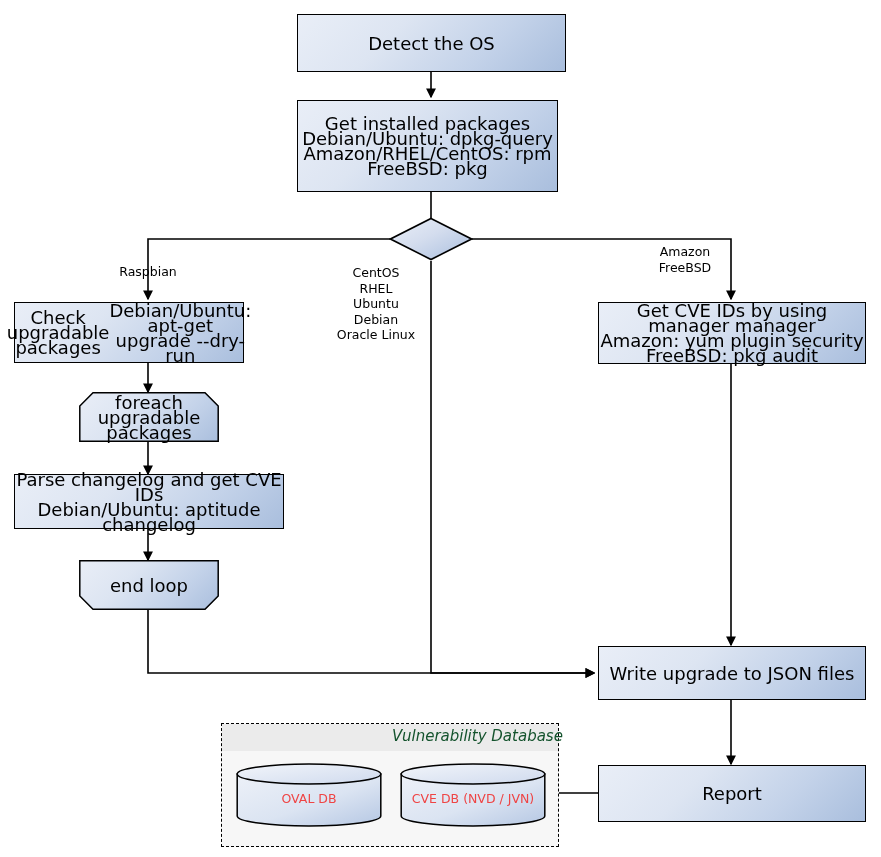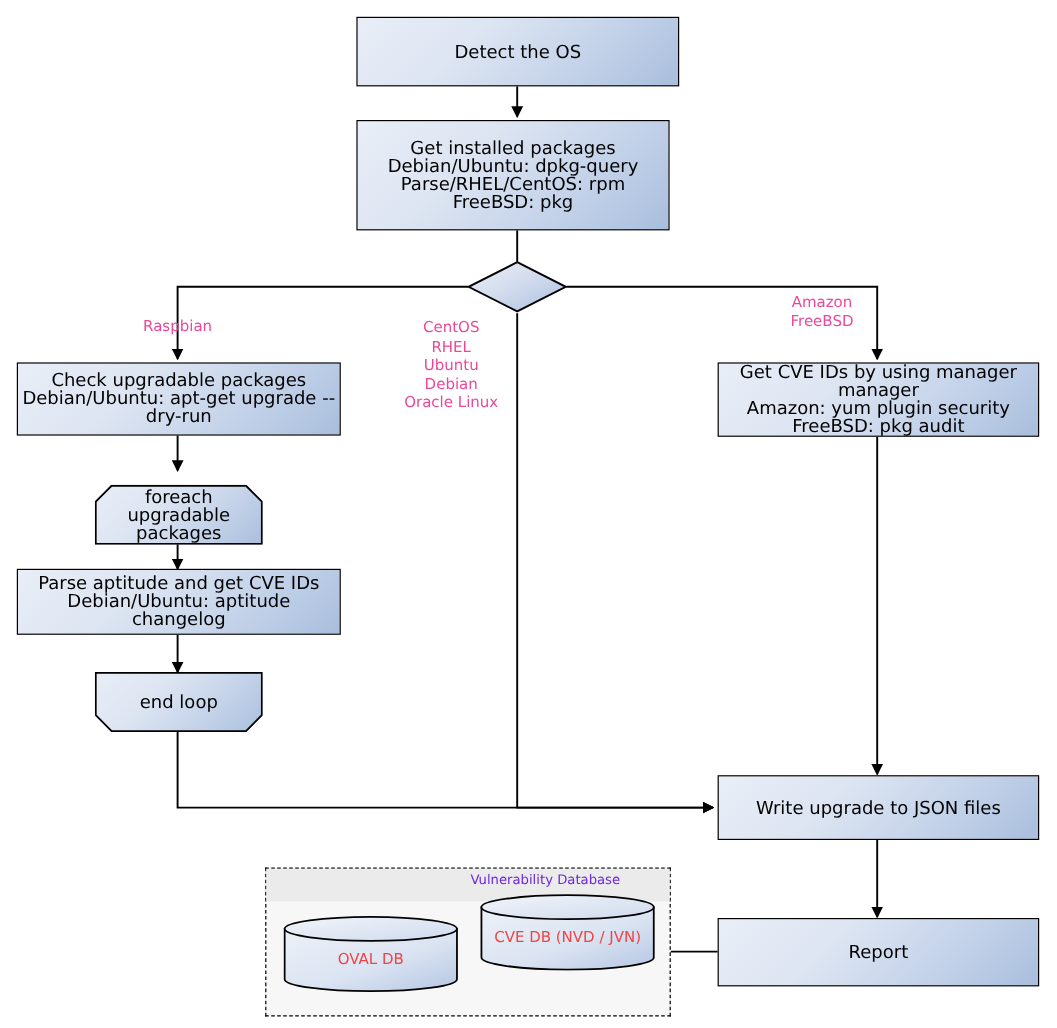--- a/index.html
+++ b/index.html
@@ -27,31 +27,31 @@
     pointer-events: none;
   }
   .node {
     position: absolute;
     box-sizing: border-box;
     display: flex;
     align-items: center;
     justify-content: center;
     text-align: center;
     color: #000000;
-    font-size: 15px;
+    font-size: 18px;
     line-height: 15px;
     z-index: 3;
   }
   .boxshape {
     border: 1.3px solid #000000;
     background: linear-gradient(135deg, #e9eef7 0%, #dde5f2 35%, #c3d2e9 70%, #a9bedd 100%);
   }
   .label-txt {
     position: absolute;
-    color: #ec4899;
+    color: #000000;
     font-size: 12.5px;
     line-height: 15.5px;
     text-align: center;
     z-index: 3;
     white-space: pre;
   }
   
   .loop-start {
     border: none;
     background: transparent;
@@ -86,23 +86,24 @@
   .groupbox .band {
     position: absolute;
     left: 0; top: 0; right: 0;
     height: 26px;
     background: #ebebeb;
     border-bottom: 1px solid #ebebeb;
   }
   .group-title {
     position: absolute;
     z-index: 4;
-    font-size: 11px;
-    color: #6d28d9;
+    font-size: 15px;
+    color: #14532d;
     white-space: nowrap;
+    font-style: italic;
   }
   
   .cyl {
     position: absolute;
     z-index: 3;
   }
   .cyl .cyl-label {
     position: absolute;
     left: 0; right: 0;
     text-align: center;
@@ -151,21 +152,21 @@
     </g>
   </svg>
 
   <div class="node boxshape" style="left:297px; top:14px; width:269px; height:58px;">
     <span>Detect the OS</span>
   </div>
 
   <div class="node boxshape" style="left:297px; top:100px; width:261px; height:92px; flex-direction:column;">
     <span>Get installed packages</span>
     <span>Debian/Ubuntu: dpkg-query</span>
-    <span>Parse/RHEL/CentOS: rpm</span>
+    <span>Amazon/RHEL/CentOS: rpm</span>
     <span>FreeBSD: pkg</span>
   </div>
 
   <svg style="position:absolute; left:389px; top:217px; width:84px; height:44px; z-index:3;" viewBox="0 0 84 44" width="84" height="44">
     <defs>
       <linearGradient id="dg" x1="0" y1="0" x2="1" y2="1">
         <stop offset="0%" stop-color="#eaeff7"></stop>
         <stop offset="45%" stop-color="#d4ddee"></stop>
         <stop offset="100%" stop-color="#aabfdf"></stop>
       </linearGradient>
@@ -177,38 +178,38 @@
 
   <div class="label-txt" style="left:376px; top:265px; width:120px; transform:translateX(-50%);">CentOS
 RHEL
 Ubuntu
 Debian
 Oracle Linux</div>
 
   <div class="label-txt" style="left:685px; top:244px; width:140px; transform:translateX(-50%);">Amazon
 FreeBSD</div>
 
-  <div class="node boxshape" style="left:14px; top:302px; width:270px; height:61px; flex-direction:column;">
+  <div class="node boxshape" style="left:14px; top:302px; width:230px; height:61px; flex-direction:row;">
     <span>Check upgradable packages</span>
     <span>Debian/Ubuntu: apt-get upgrade --dry-run</span>
   </div>
 
-  <div class="node loop-start" style="left:79px; top:392px; width:140px; height:50px;margin-top:12px;">
+  <div class="node loop-start" style="left:79px; top:392px; width:140px; height:50px;">
     <div class="fill"></div>
     <svg style="position:absolute; left:0; top:0; width:140px; height:50px;" viewBox="0 0 140 50">
       <polygon points="14,0.8 126,0.8 139.2,14 139.2,49.2 0.8,49.2 0.8,14" fill="none" stroke="#000000" stroke-width="1.5"></polygon>
     </svg>
     <div class="loop-txt">
       <span>foreach</span><br>
       <span>upgradable  packages</span>
     </div>
   </div>
 
   <div class="node boxshape" style="left:14px; top:474px; width:270px; height:55px; flex-direction:column;">
-    <span>Parse aptitude and get  CVE IDs</span>
+    <span>Parse changelog and get  CVE IDs</span>
     <span>Debian/Ubuntu: aptitude changelog</span>
   </div>
 
   <div class="node loop-end" style="left:79px; top:560px; width:140px; height:50px; position:absolute;">
     <div class="fill"></div>
     <svg style="position:absolute; left:0; top:0; width:140px; height:50px;" viewBox="0 0 140 50">
       <polygon points="0.8,0.8 139.2,0.8 139.2,36 126,49.2 14,49.2 0.8,36" fill="none" stroke="#000000" stroke-width="1.5"></polygon>
     </svg>
     <div class="loop-txt">end loop</div>
   </div>
@@ -244,21 +245,21 @@
           <stop offset="0%" stop-color="#f2f5fa"></stop>
           <stop offset="100%" stop-color="#cfdaee"></stop>
         </linearGradient>
       </defs>
       <path d="M 1.2 11 L 1.2 53 A 71.8 10 0 0 0 144.8 53 L 144.8 11 Z" fill="url(#cylg1)" stroke="#000000" stroke-width="1.5"></path>
       <ellipse cx="73" cy="11" rx="71.8" ry="10" fill="url(#cylg1top)" stroke="#000000" stroke-width="1.5"></ellipse>
     </svg>
     <div class="cyl-label" style="top:28px;">OVAL DB</div>
   </div>
 
-  <div class="cyl" style="left:400px; top:745px; width:146px; height:64px;">
+  <div class="cyl" style="left:400px; top:763px; width:146px; height:64px;">
     <svg width="146" height="64" viewBox="0 0 146 64">
       <defs>
         <linearGradient id="cylg2" x1="0" y1="0" x2="1" y2="1">
           <stop offset="0%" stop-color="#edf1f8"></stop>
           <stop offset="55%" stop-color="#dbe4f2"></stop>
           <stop offset="100%" stop-color="#b5c7e3"></stop>
         </linearGradient>
         <linearGradient id="cylg2top" x1="0" y1="0" x2="1" y2="1">
           <stop offset="0%" stop-color="#f2f5fa"></stop>
           <stop offset="100%" stop-color="#cfdaee"></stop>

